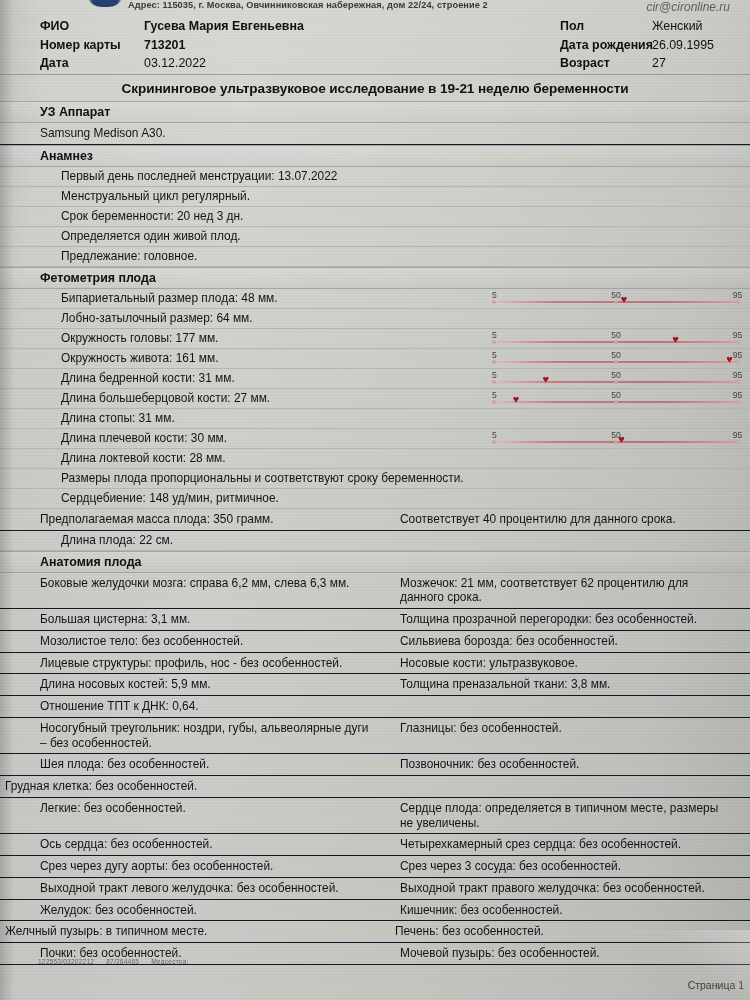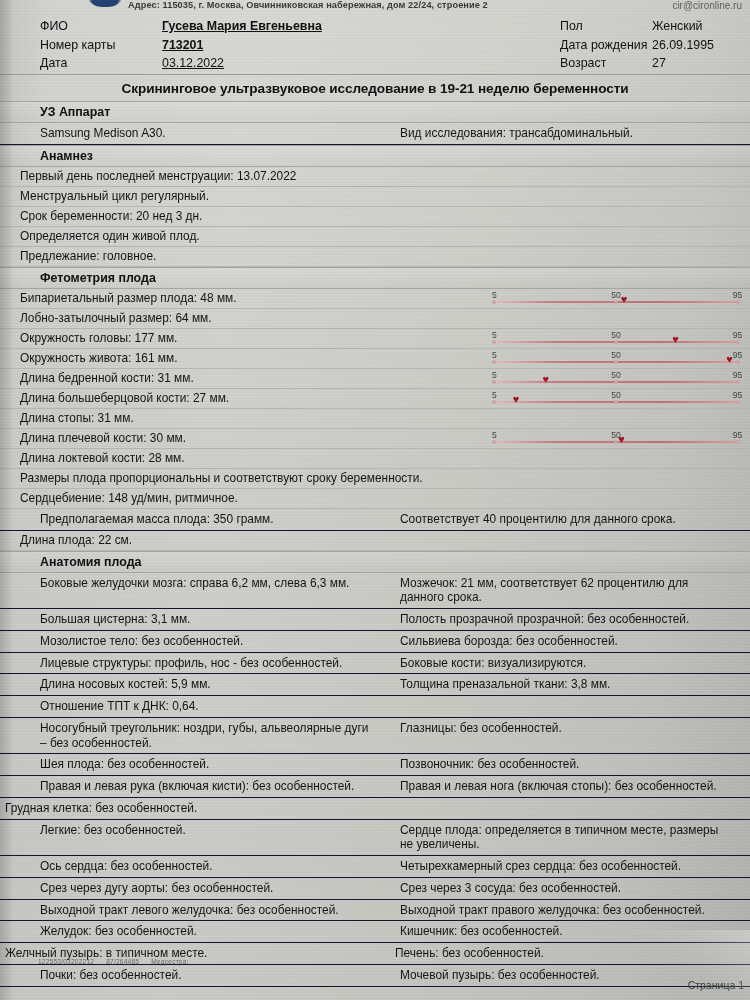--- a/index.html
+++ b/index.html
@@ -32,37 +32,37 @@
     position:absolute; left:88px; top:-13px; width:34px; height:20px;
     border-radius:50%/60%;
     background:radial-gradient(ellipse at 50% 60%, #1b3a6b 0%, #1b3a6b 55%, rgba(27,58,107,0.0) 72%);
     opacity:.95;
   }
   .addr{
     position:absolute; left:128px; top:0px;
     font-size:9.2px; color:#3a3a3a; letter-spacing:.1px; white-space:nowrap;font-weight:bold;
   }
   .mail{
-    position:absolute; right:8px; top:0px;
-    font-size:10px; color:#4a4a4a; white-space:nowrap; opacity:.85;
+    position:absolute; right:20px; top:0px;
+    font-size:12px; color:#4a4a4a; white-space:nowrap; opacity:.85;font-style:italic;
   }
 
   .patient{
     position:relative; height:56px; margin-top:3px;
     border-bottom:1px solid #9b9b97;
   }
   .pat-left{ position:absolute; left:40px; top:0; width:520px; }
   .pat-right{ position:absolute; left:560px; top:0; right:2px; }
   .prow{ display:flex; align-items:baseline; height:18.5px; }
-  .plab{ font-size:12.4px; color:#111; white-space:nowrap; }
+  .plab{ font-size:12.4px; color:#111; white-space:nowrap;font-weight:bold; }
   .pat-left .plab{ width:100px; }
   .pat-right .plab{ width:92px; }
   .pval{ font-size:12.4px; color:#111; white-space:nowrap; }
   .pval.b{ font-weight:bold; }
-  .pat-left .pval{ margin-left:22px;text-decoration:underline; }
+  .pat-left .pval{ margin-left:4px; }
 
   .doc-title{
     text-align:center; font-size:13.6px; font-weight:bold; color:#111;
     padding:6px 0 5px 0; letter-spacing:-0.1px;
   }
 
   
   .sec-head{
     font-size:12.4px; font-weight:bold; color:#111;
     padding:3px 0 3px 40px;
@@ -71,21 +71,21 @@
     background:linear-gradient(180deg,rgba(255,255,255,.12),rgba(0,0,0,.015));
   }
   .rows{ position:relative; }
   .row{
     position:relative;
     border-bottom:1px solid #b4b4b0;
     min-height:20px;
     display:flex; align-items:center;
   }
   .row .txt{
-    font-size:11.9px; color:#141414; padding:2px 0 2px 20px; line-height:1.22;
+    font-size:11.9px; color:#141414; padding:2px 0 2px 61px; line-height:1.22;
     white-space:pre-line;
   }
 
   
   .row2{
     position:relative; display:flex;
     border-bottom:1px solid #0f172a;
     min-height:20px;
   }
   .row2 .c{
@@ -184,21 +184,20 @@
       </div>
     </div>
   </div>
 
   <div class="doc-title">Скрининговое ультразвуковое исследование в 19-21 неделю беременности</div>
 
   <div class="sec-head">УЗ Аппарат</div>
   <div class="rows">
     <div class="row2">
       <div class="c c1">Samsung Medison A30.</div>
-      <div class="c c2">Вид исследования:  трансабдоминальный.</div>
     </div>
   </div>
 
   <div class="sec-head">Анамнез</div>
   <div class="rows" id="anamnesis-rows">
       <div class="row">
         <div class="txt">Первый день последней менструации: 13.07.2022</div>
       </div>
       <div class="row">
         <div class="txt">Менструальный цикл регулярный.</div>
@@ -332,50 +331,46 @@
 
   <div class="sec-head">Анатомия плода</div>
   <div class="rows" id="anatomy-rows">
       <div class="row2">
         <div class="c c1">Боковые желудочки мозга: справа 6,2 мм, слева 6,3 мм.</div>
         <div class="c c2">Мозжечок:  21 мм, соответствует 62 процентилю для
 данного срока.</div>
       </div>
       <div class="row2">
         <div class="c c1">Большая цистерна: 3,1 мм.</div>
-        <div class="c c2">Полость прозрачной прозрачной:  без особенностей.</div>
+        <div class="c c2">Толщина прозрачной перегородки:  без особенностей.</div>
       </div>
       <div class="row2">
         <div class="c c1">Мозолистое тело: без особенностей.</div>
         <div class="c c2">Сильвиева борозда:  без особенностей.</div>
       </div>
       <div class="row2">
         <div class="c c1">Лицевые структуры: профиль, нос - без особенностей.</div>
-        <div class="c c2">Боковые кости:  визуализируются.</div>
+        <div class="c c2">Носовые кости:  ультразвуковое.</div>
       </div>
       <div class="row2">
         <div class="c c1">Длина носовых костей: 5,9 мм.</div>
         <div class="c c2">Толщина преназальной ткани:  3,8 мм.</div>
       </div>
       <div class="row2">
         <div class="c c1">Отношение ТПТ к ДНК:  0,64.</div>
         <div class="c c2 empty"></div>
       </div>
       <div class="row2">
         <div class="c c1">Носогубный треугольник: ноздри, губы, альвеолярные дуги
 – без особенностей.</div>
         <div class="c c2">Глазницы:  без особенностей.</div>
       </div>
       <div class="row2">
         <div class="c c1">Шея плода: без особенностей.</div>
         <div class="c c2">Позвоночник:  без особенностей.</div>
-      </div>
-      <div class="row2">
-        <div class="c c1">Правая и левая рука (включая кисти): без особенностей.</div>
-        <div class="c c2">Правая и левая нога (включая стопы):  без особенностей.</div>
       </div>
       <div class="row2">
         <div class="c c2">Грудная клетка:  без особенностей.</div>
       </div>
       <div class="row2">
         <div class="c c1">Легкие: без особенностей.</div>
         <div class="c c2">Сердце плода:  определяется в типичном месте, размеры
 не увеличены.</div>
       </div>
       <div class="row2">

